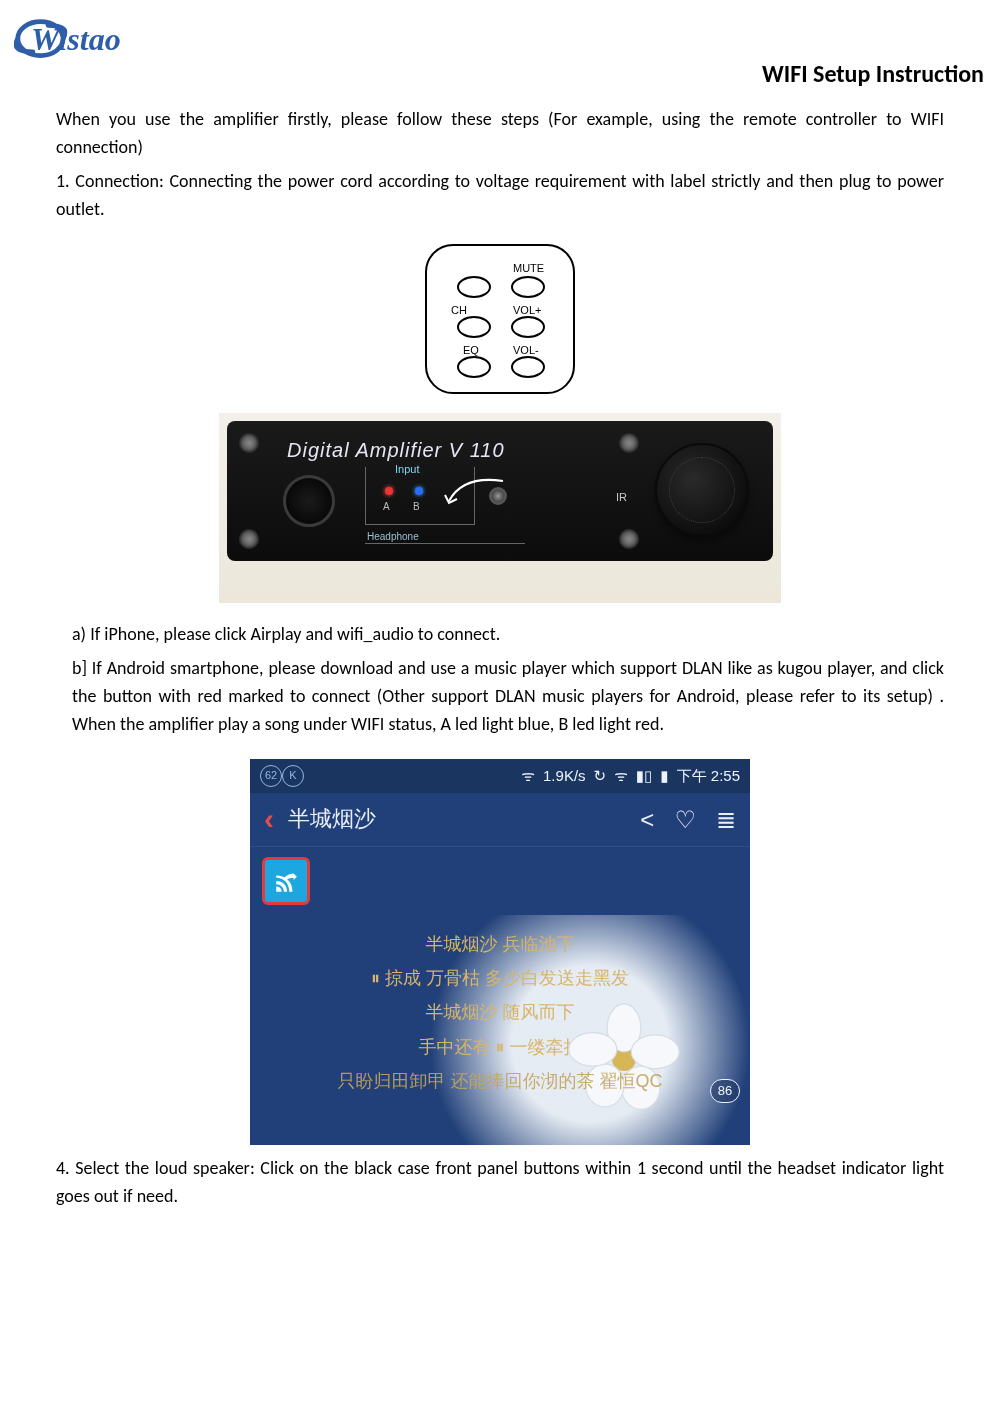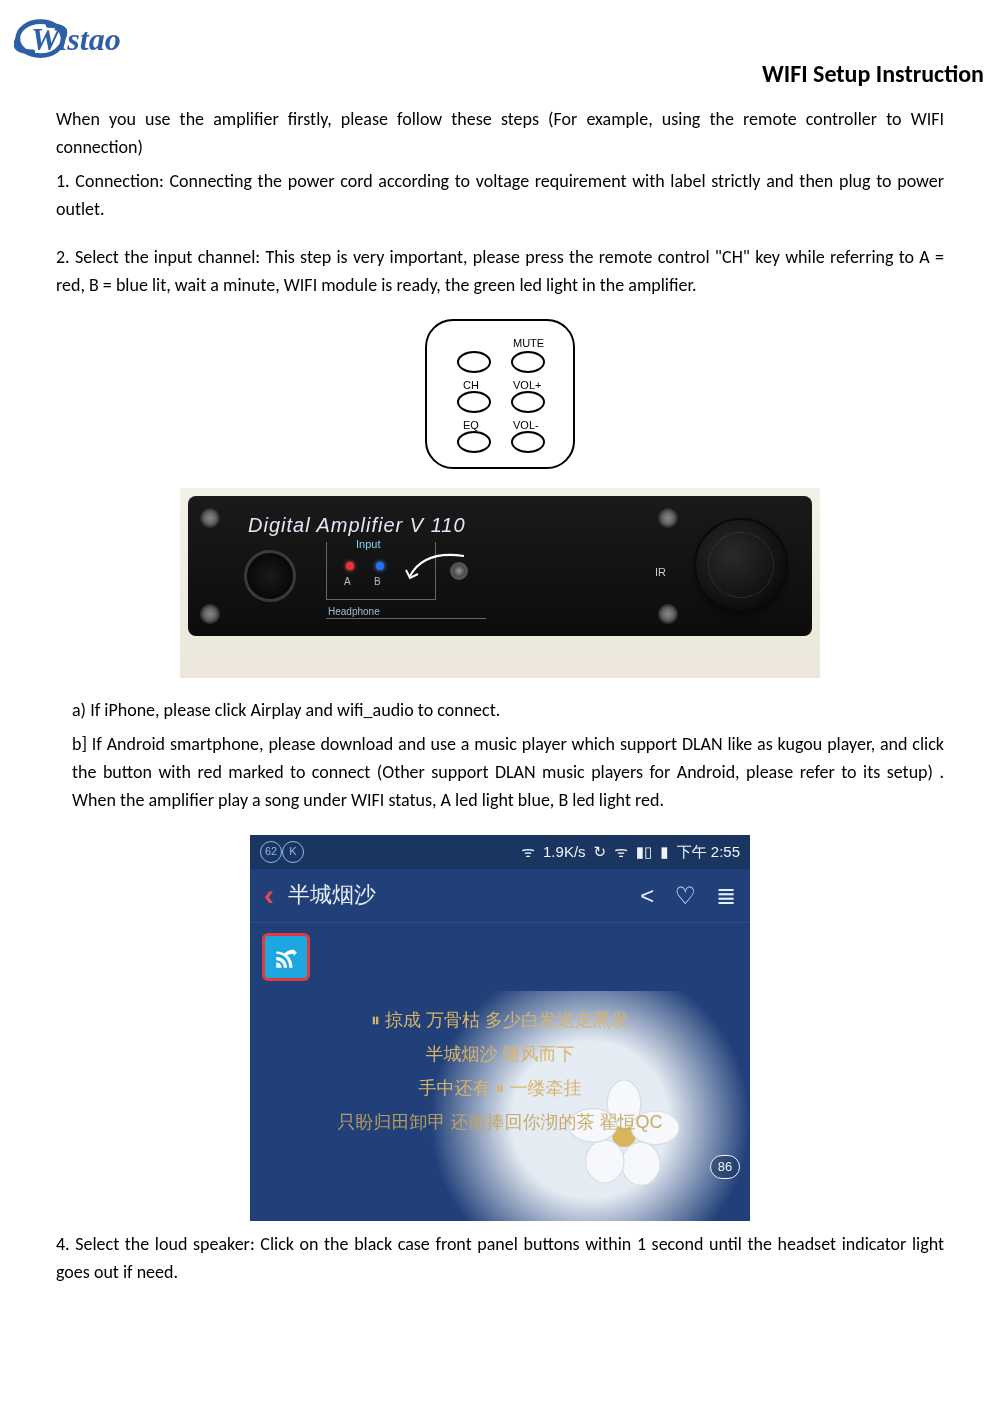--- a/index.html
+++ b/index.html
@@ -45,21 +45,21 @@
   }
   .remote .rlbl {
     position: absolute;
     font-size: 11px;
     font-family: Arial, sans-serif;
   }
 
   
   .amp-wrap {
     display: inline-block;
-    width: 640px;
+    width: 562px;
     background: linear-gradient(#f3f0e9,#ece7da);
     padding: 8px;
   }
   .amp {
     width: 100%; height: 140px;
     background: linear-gradient(#1a1a1a,#0c0c0c);
     border-radius: 8px;
     position: relative;
     color: #d8d8e8;
     font-family: Arial, sans-serif;
@@ -173,29 +173,28 @@
   </svg>
 </div>
 
 <h1 class="title">WIFI Setup Instruction</h1>
 
 <div class="content">
 
   <div class="para tight">When you use the amplifier firstly, please follow these steps (For example, using the remote controller to WIFI connection)</div>
   <div class="para">1.    Connection: Connecting the power cord according to voltage requirement with label strictly and then plug to power outlet.</div>
 
-  <div class="para">2.    Select the input channel: This step is very important, please press the remote control "CH" key while referring to A = red, B = blue lit, wait a minute, WIFI module is ready, the green led light in the amplifier.</div>
 
   <div class="fig-center">
     <div class="remote">
       <span class="rlbl" style="left:86px; top:14px;">MUTE</span>
       <span class="rbtn" style="left:30px; top:30px;"></span>
       <span class="rbtn" style="left:84px; top:30px;"></span>
 
-      <span class="rlbl" style="left:36px; top:56px;">CH</span>
+      <span class="rlbl" style="left:24px; top:56px;">CH</span>
       <span class="rlbl" style="left:86px; top:56px;">VOL+</span>
       <span class="rbtn" style="left:30px; top:70px;"></span>
       <span class="rbtn" style="left:84px; top:70px;"></span>
 
       <span class="rlbl" style="left:36px; top:96px;">EQ</span>
       <span class="rlbl" style="left:86px; top:96px;">VOL-</span>
       <span class="rbtn" style="left:30px; top:110px;"></span>
       <span class="rbtn" style="left:84px; top:110px;"></span>
     </div>
   </div>
@@ -269,20 +268,21 @@
         <svg class="flower" viewBox="0 0 100 100">
           <circle cx="50" cy="50" r="10" fill="#d7b65a"></circle>
           <g fill="#f6f8fb" stroke="#d5dde6">
             <ellipse cx="50" cy="24" rx="14" ry="20"></ellipse>
             <ellipse cx="76" cy="44" rx="20" ry="14"></ellipse>
             <ellipse cx="64" cy="74" rx="16" ry="18"></ellipse>
             <ellipse cx="34" cy="72" rx="16" ry="18"></ellipse>
             <ellipse cx="24" cy="42" rx="20" ry="14"></ellipse>
           </g>
         </svg>
+        <div class="ly">半城烟沙 兵临池下</div>
         <div class="ly">⏸ 掠成 万骨枯 多少白发送走黑发</div>
         <div class="ly">半城烟沙 随风而下</div>
         <div class="ly">手中还有 ⏸ 一缕牵挂</div>
         <div class="ly muted">只盼归田卸甲 还能捧回你沏的茶  翟恒QC</div>
         <div class="count-badge">86</div>
       </div>
     </div>
   </div>
 
   <div class="para" style="margin-top:5px;">4.    Select the loud speaker: Click on the black case front panel buttons within 1 second until the headset indicator light goes out if need.</div>

